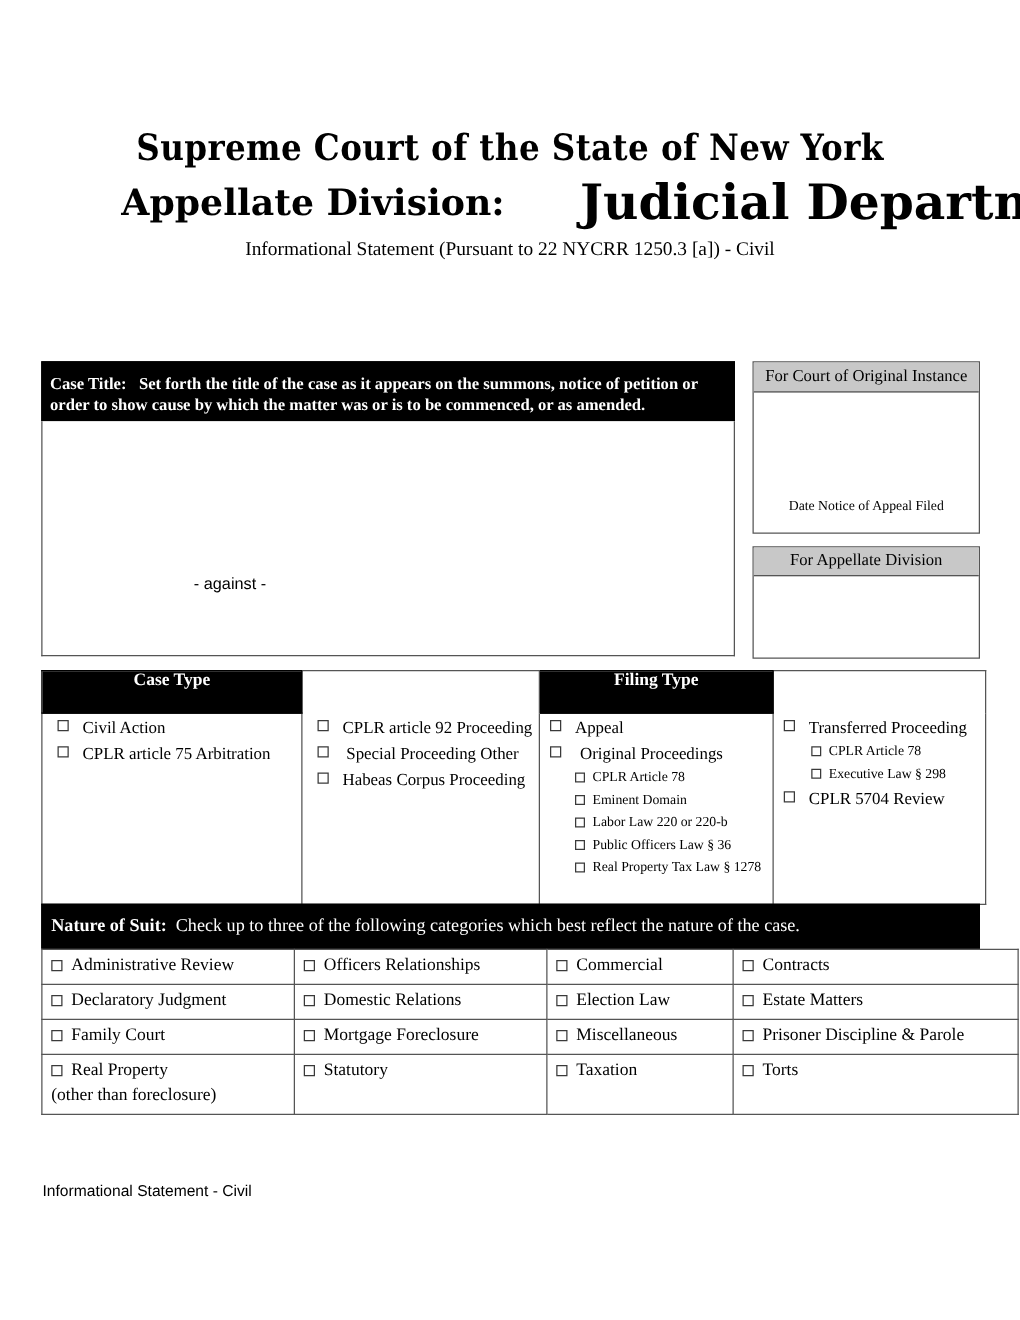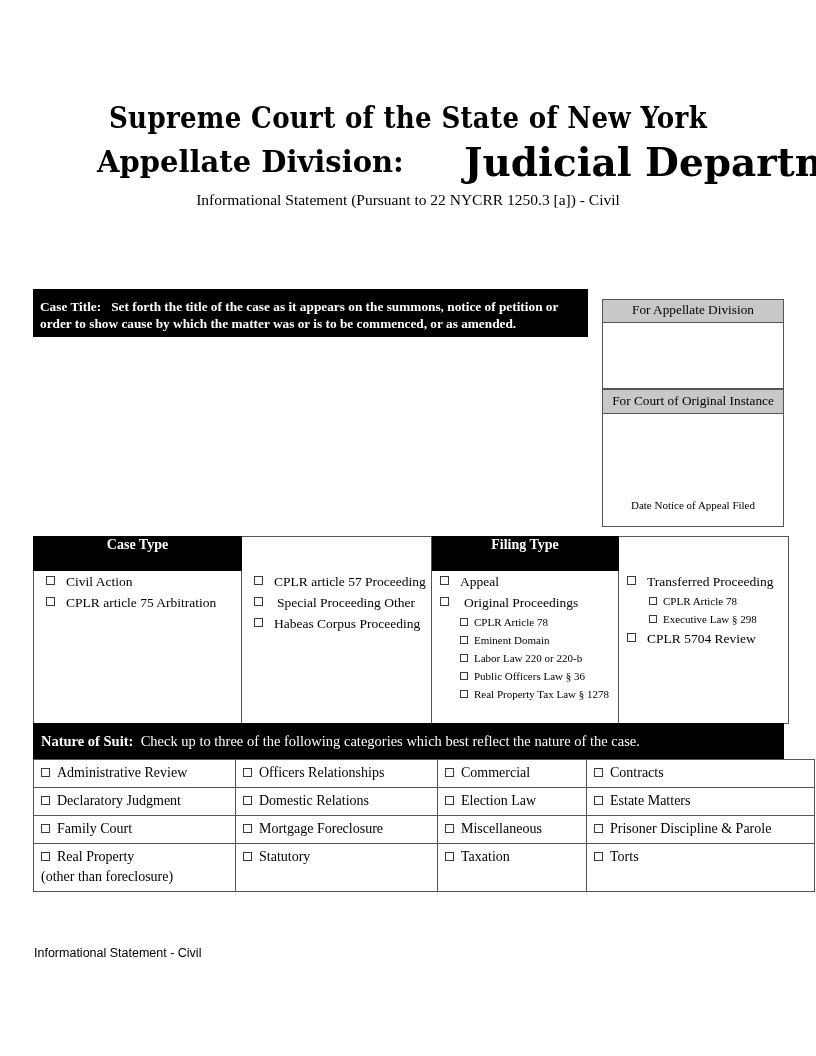--- a/index.html
+++ b/index.html
@@ -251,29 +251,32 @@
   <div class="subtitle">Informational Statement (Pursuant to 22 NYCRR 1250.3 [a]) - Civil</div>
 </div>
 
 <div class="form-wrap">
 
   <div class="left-panel">
     <div class="case-title-bar">
       <span class="lbl">Case Title:</span>
       <span>&nbsp;&nbsp;</span><span>Set forth the title of the case as it appears on the summons, notice of petition or order to show cause by which the matter was or is to be commenced, or as amended.</span>
     </div>
+    <div class="case-body">
+      <div class="against">- against -</div>
+    </div>
   </div>
 
   <div class="right-col">
-    <div class="rbox rbox2">
-      <div class="rbox-head">For Appellate Division</div>
-    </div>
     <div class="rbox rbox1">
       <div class="rbox-head">For Court of Original Instance</div>
       <div class="caption">Date Notice of Appeal Filed</div>
+    </div>
+    <div class="rbox rbox2">
+      <div class="rbox-head">For Appellate Division</div>
     </div>
   </div>
 
   <table class="type-table">
     <tbody>
         <tr>
       <td class="hdr-black" style="width:207px">Case Type</td>
       <td class="hdr-blank" style="width:189px"></td>
       <td class="hdr-black" style="width:186px">Filing Type</td>
       <td class="hdr-blank" style="width:169px"></td>
@@ -287,21 +290,21 @@
         </div>
         <div class="cb-row">
           <span class="cb"></span>
           <span class="cb-lbl">CPLR article 75 Arbitration</span>
         </div>
       </td>
 
       <td class="col-body no-top">
         <div class="cb-row">
           <span class="cb"></span>
-          <span class="cb-lbl">CPLR article 57 Proceeding</span>
+          <span class="cb-lbl">CPLR article 92 Proceeding</span>
         </div>
         <div class="cb-row">
           <span class="cb"></span>
           <span class="cb-lbl" style="margin-left:14px">Special Proceeding Other</span>
         </div>
         <div class="cb-row">
           <span class="cb"></span>
           <span class="cb-lbl">Habeas Corpus Proceeding</span>
         </div>
       </td>

